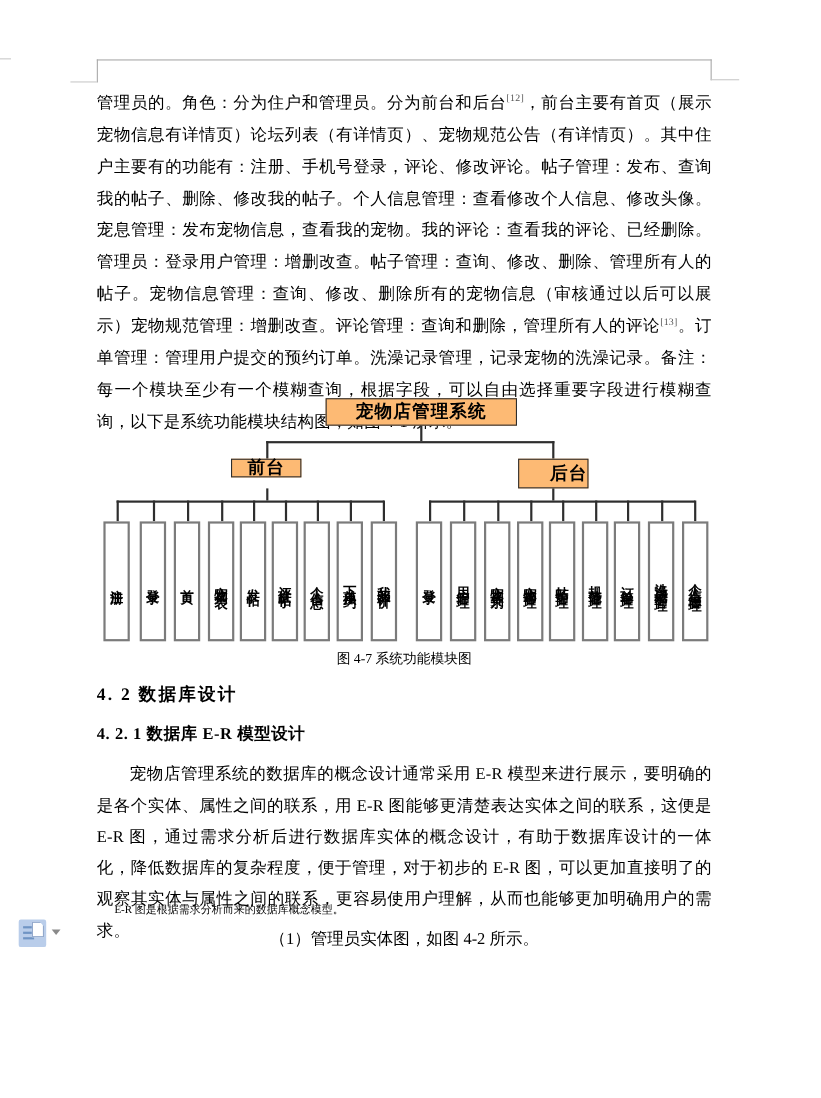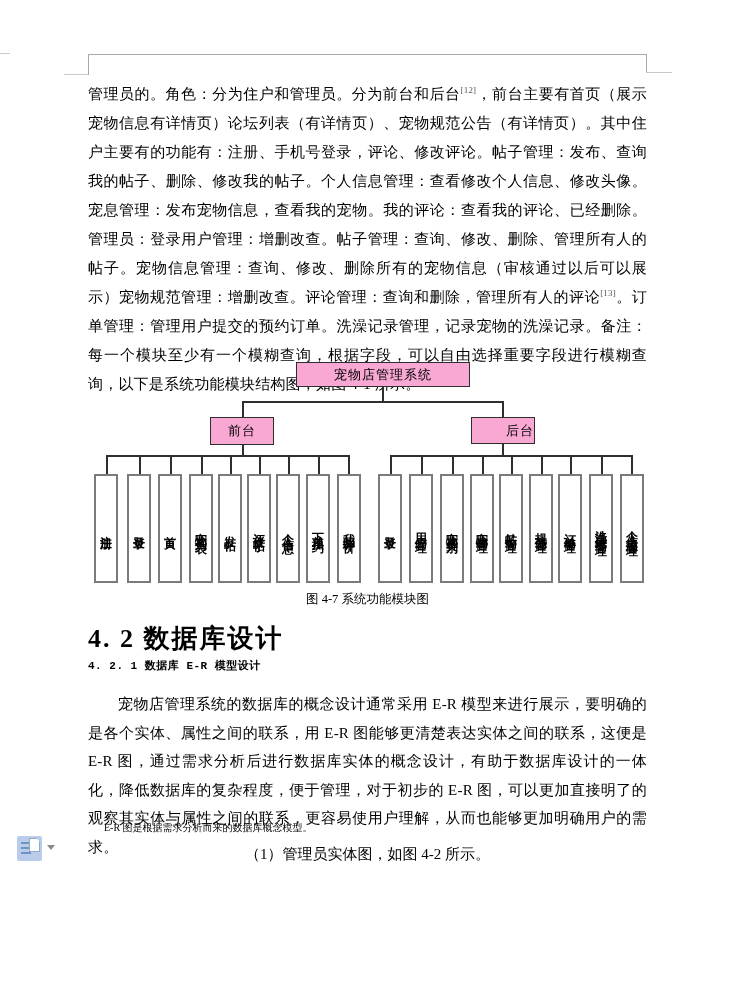--- a/index.html
+++ b/index.html
@@ -4,30 +4,30 @@
 <style>
   html,body{margin:0;padding:0;background:#ffffff;}
   #page{position:relative;width:746px;height:998px;background:#fff;overflow:hidden;
         font-family:"Liberation Serif",serif;color:#000;}
   .mline{position:absolute;background:#a9a9a9;}
   .mline.light{background:#c9c9c9;}
   .bodytext{position:absolute;left:88px;width:559px;font-size:15px;line-height:29px;
             text-align:justify;letter-spacing:0.2px;}
   .bodytext sup{font-size:9px;color:#555;line-height:0;}
   .ln{position:absolute;background:#2e2e2e;}
-  .node{position:absolute;border:1.5px solid #2e2e2e;box-sizing:border-box;background:#f9a8d4;
-        display:flex;align-items:center;justify-content:center;font-weight:normal;
-        font-size:13px;letter-spacing:1px;}
+  .node{position:absolute;border:1.5px solid #2e2e2e;box-sizing:border-box;background:#fdba74;
+        display:flex;align-items:center;justify-content:center;font-weight:bold;
+        font-size:16px;letter-spacing:1px;}
   .mod{position:absolute;top:474px;width:24px;height:109px;border:2px solid #7b7b7b;
        box-sizing:border-box;background:#fff;display:flex;align-items:center;justify-content:center;}
   .mod span{writing-mode:vertical-rl;text-orientation:upright;font-weight:bold;
             font-size:12px;letter-spacing:3px;line-height:20px;}
   .caption{position:absolute;left:88px;top:591px;width:559px;text-align:center;font-size:12.5px;}
-  .h1{position:absolute;left:88px;top:621px;font-size:26px;font-weight:bold;letter-spacing:2px;}
-  .h2{position:absolute;left:88px;top:658px;font-size:11px;font-weight:bold;letter-spacing:0.5px;font-family:Liberation Mono, monospace;}
+  .h1{position:absolute;left:88px;top:621px;font-size:16px;font-weight:bold;letter-spacing:2px;}
+  .h2{position:absolute;left:88px;top:658px;font-size:15px;font-weight:bold;letter-spacing:0.5px;}
   .p2{position:absolute;left:88px;top:690px;width:559px;font-size:15px;line-height:28.5px;
       text-align:justify;text-indent:2em;letter-spacing:0.2px;}
   .p3{position:absolute;left:84px;top:814px;width:559px;font-size:10px;line-height:28.5px;text-indent:2em;}
   .p4{position:absolute;left:88px;top:840px;width:559px;font-size:15px;line-height:28.5px;}
   
   .paste{position:absolute;left:17px;top:836px;width:44px;height:28px;display:flex;align-items:flex-start;}
   .clip{width:25px;height:25px;background:#b9cdea;border-radius:2px;position:relative;}
   .clip .bar{position:absolute;left:4px;height:2px;background:#6f94c4;}
   .clip .pg{position:absolute;right:2px;top:2px;width:11px;height:14px;background:#fff;
             border:1px solid #93a9cc;box-sizing:border-box;}
@@ -53,21 +53,21 @@
   <div>
     <div class="node" style="left:296px;top:362px;width:174px;height:25px;">
         <span>宠物店管理系统</span>
       </div>
 
     <div class="ln" style="left:382px;top:387px;width:1.5px;height:14px;"></div>
     <div class="ln" style="left:242px;top:401px;width:261.5px;height:1.5px;"></div>
     <div class="ln" style="left:242px;top:401px;width:1.5px;height:16px;"></div>
     <div class="ln" style="left:502px;top:401px;width:1.5px;height:16px;"></div>
 
-    <div class="node" style="left:210px;top:417px;width:64px;height:28px;justify-content:center;">
+    <div class="node" style="left:210px;top:417px;width:64px;height:17px;justify-content:center;">
         <span>前台</span>
       </div>
     <div class="node" style="left:471px;top:417px;width:64px;height:27px;justify-content:flex-end;">
         <span>后台</span>
       </div>
 
     <div class="ln" style="left:242px;top:444px;width:1.5px;height:11px;"></div>
     <div class="ln" style="left:502px;top:444px;width:1.5px;height:11px;"></div>
     <div class="ln" style="left:106px;top:455px;width:243px;height:1.5px;"></div>
     <div class="ln" style="left:390px;top:455px;width:242px;height:1.5px;"></div>

